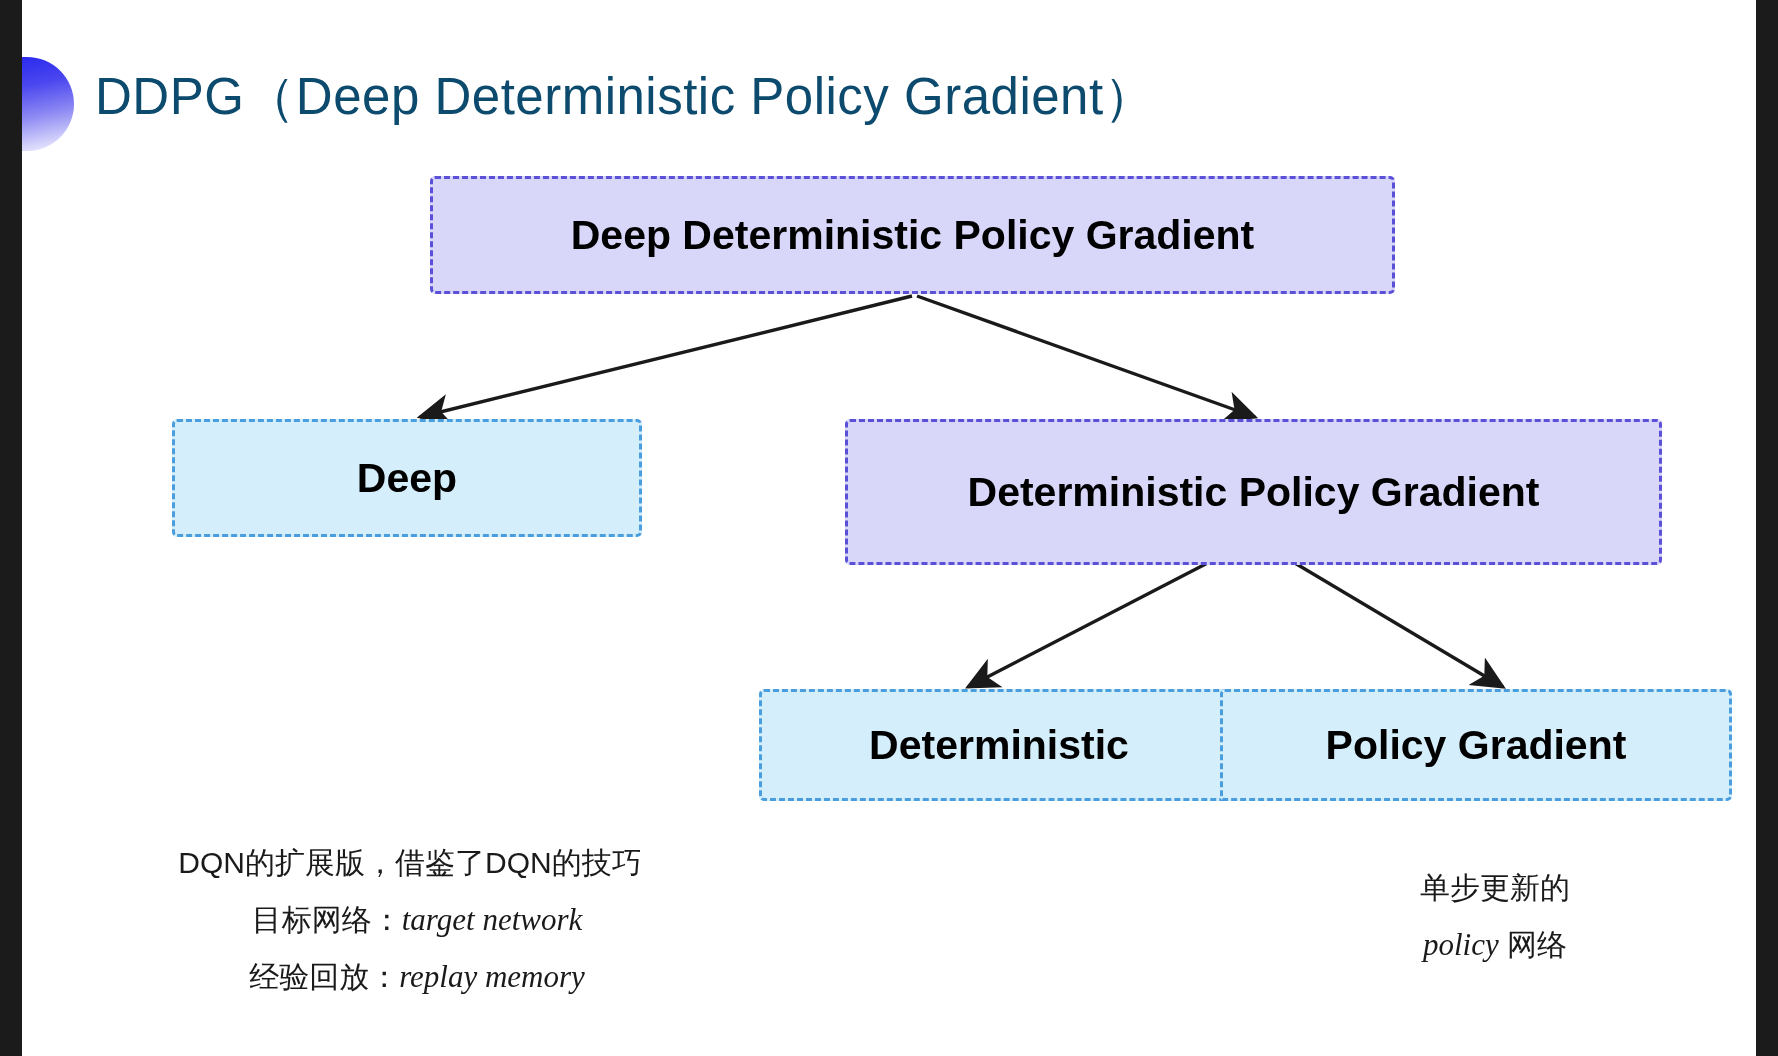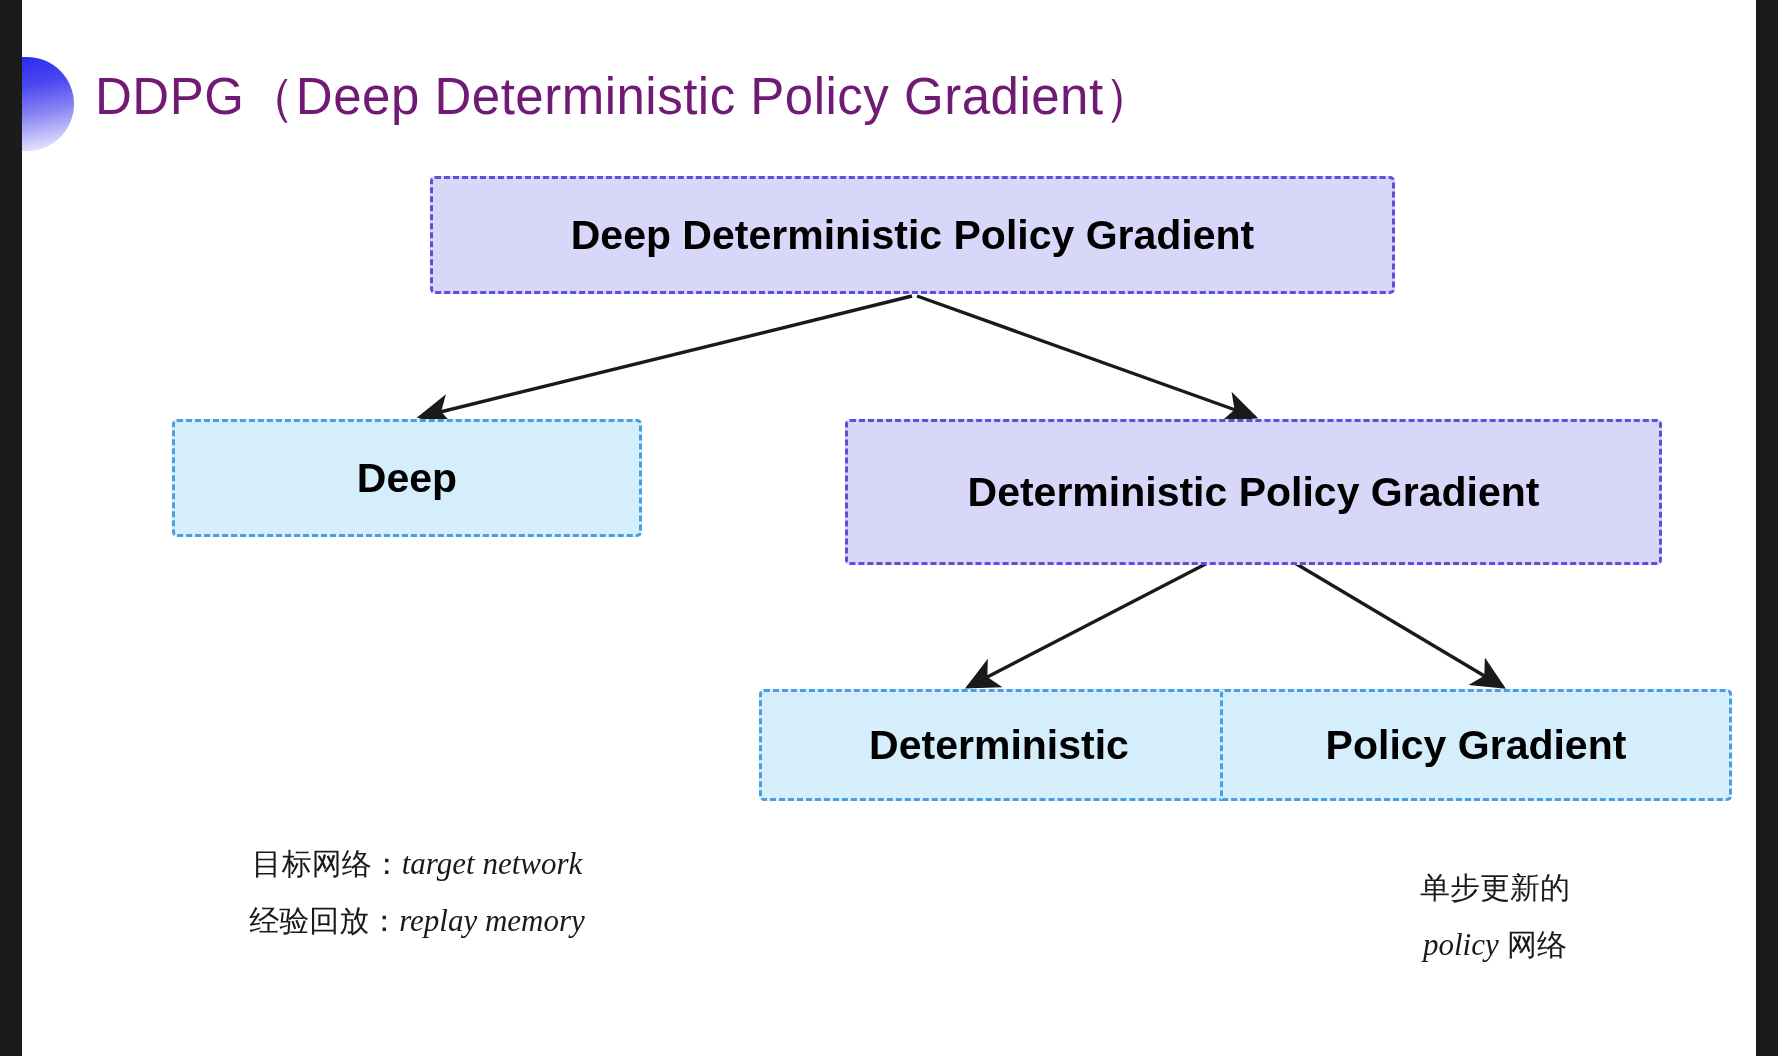--- a/index.html
+++ b/index.html
@@ -35,21 +35,21 @@
     height: 94px;
     border-radius: 0 52px 52px 0;
     background: linear-gradient(168deg, #2b2bef 0%, #4a46ef 28%, #8b87f3 58%, #d9d8fb 88%, #f4f4fe 100%);
   }
   .page-title {
     position: absolute;
     left: 95px;
     top: 66px;
     font-size: 51px;
     line-height: 1.2;
-    color: #701a75;
+    color: #0c4a6e;
     letter-spacing: 0.5px;
     white-space: nowrap;
   }
 
   
   .node {
     position: absolute;
     box-sizing: border-box;
     border-radius: 5px;
     display: flex;
@@ -145,20 +145,21 @@
 
   <div id="node-det" class="node blue">
     <span>Deterministic</span>
   </div>
 
   <div id="node-pg" class="node blue">
     <span>Policy Gradient</span>
   </div>
 
   <div class="caption left-cap">
+    <span class="line">DQN的扩展版，借鉴了DQN的技巧</span>
     <span class="line indent1"><span>目标网络：</span><span class="term">target network</span></span>
     <span class="line indent1"><span>经验回放：</span><span class="term">replay memory</span></span>
   </div>
 
 
   <div class="caption right-cap">
     <span class="line">单步更新的</span>
     <span class="line"><span class="term">policy</span><span> 网络</span></span>
   </div>
 

